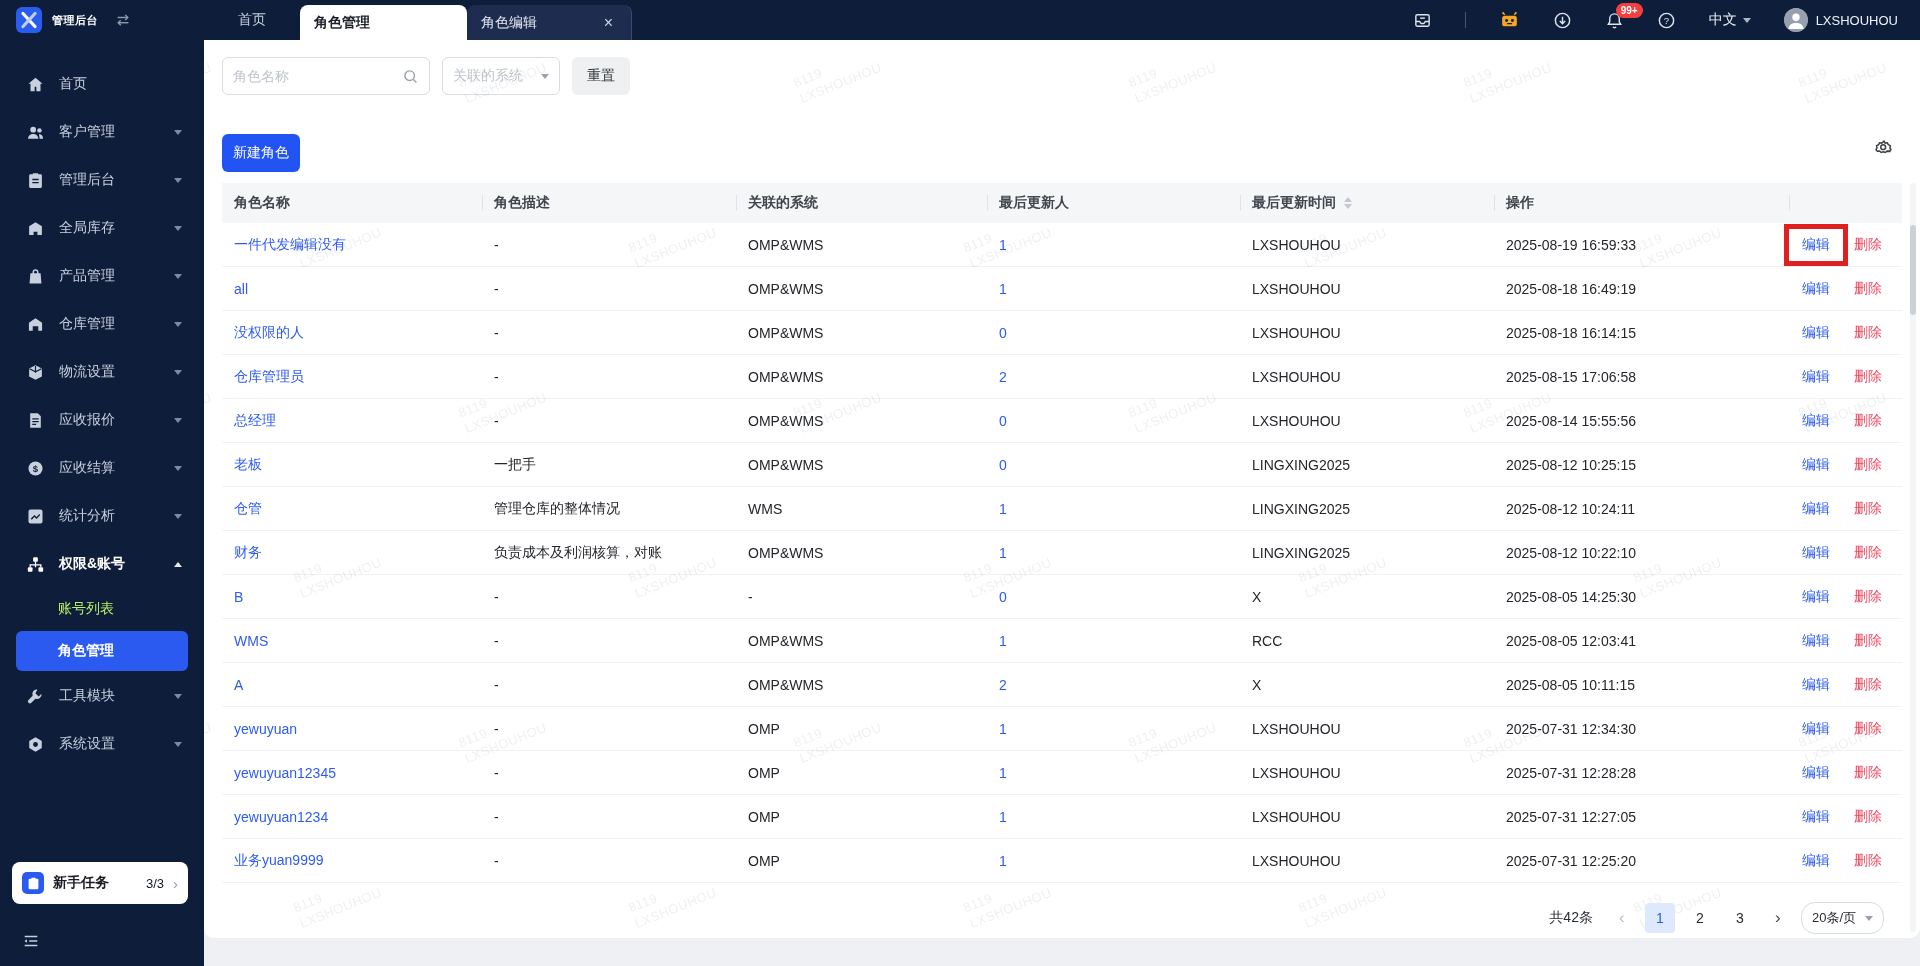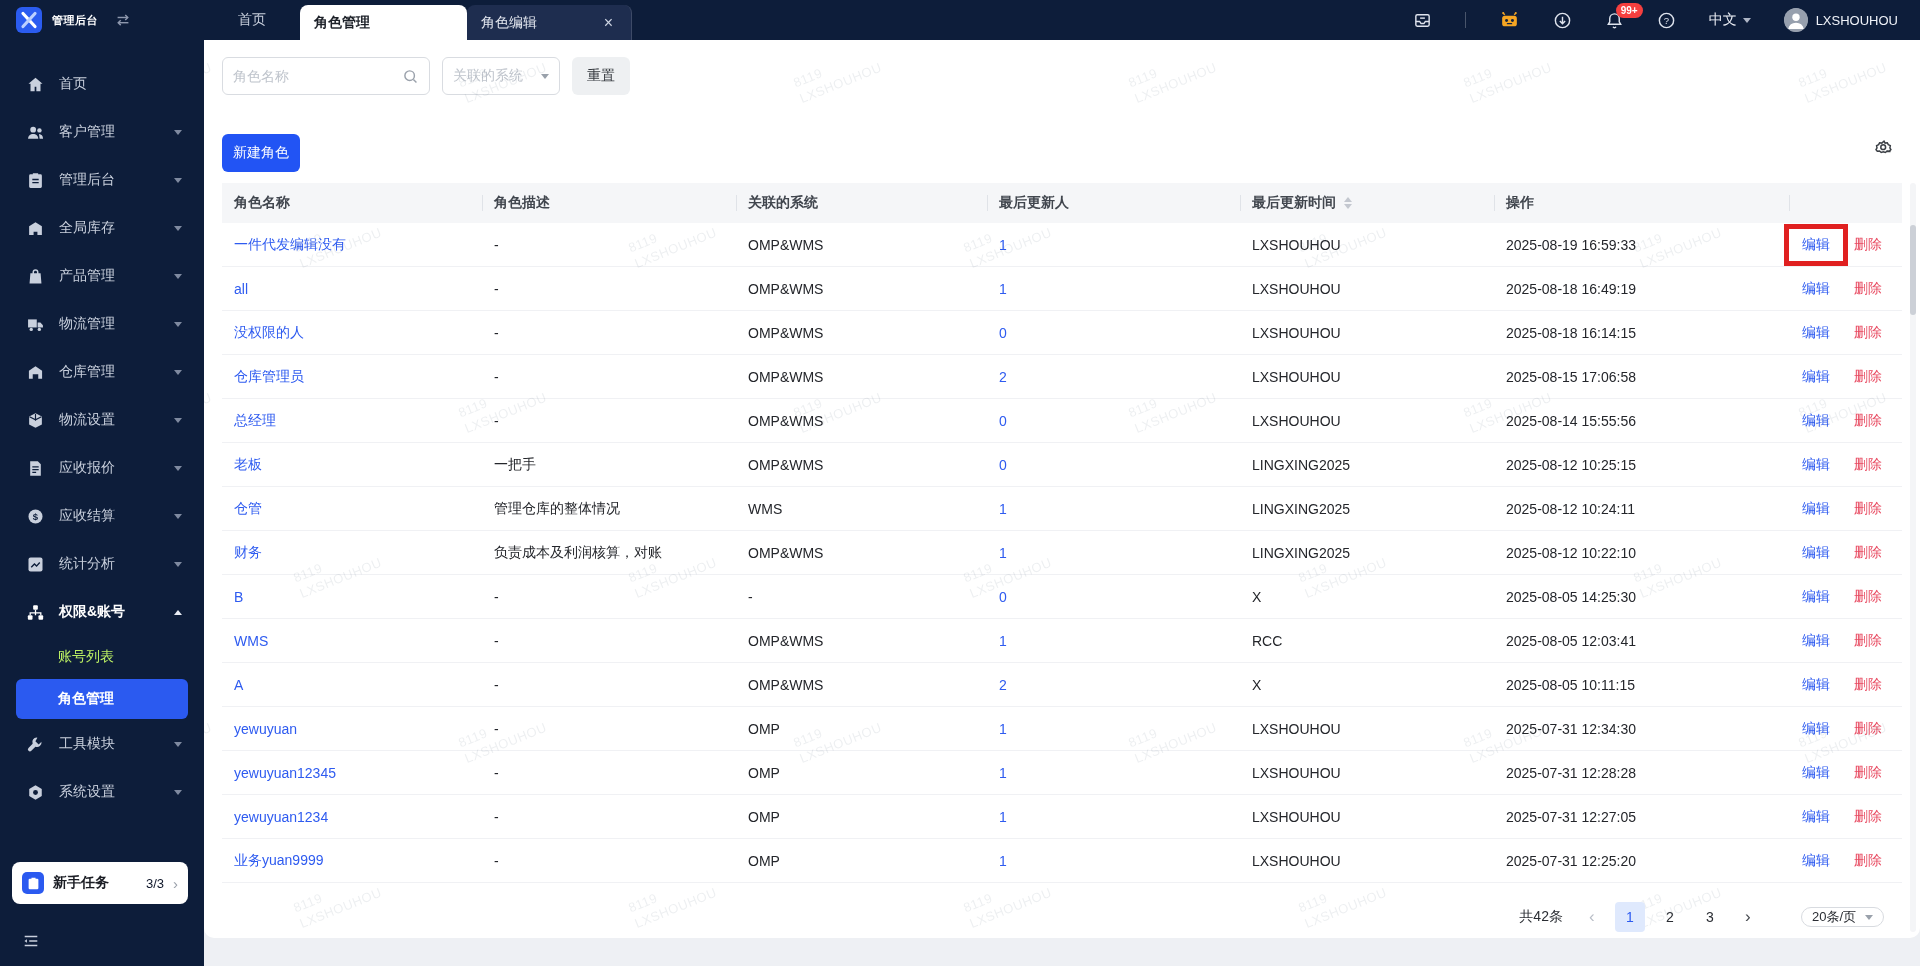--- a/index.html
+++ b/index.html
@@ -85,21 +85,21 @@
   .anno { position:absolute; left:-18px; right:-18px; top:-12px; bottom:-12px; border:5px solid #e02020; z-index:9; pointer-events:none; }
 
   
   .pag { position:absolute; right:36px; top:862px; display:flex; align-items:center; gap:10px; font-size:14px; color:#2a2d33; z-index:6; }
   .pag .total { margin-right:6px; }
   .pg-arrow { width:26px; height:30px; display:flex; align-items:center; justify-content:center; font-size:17px; cursor:pointer; }
   .pg-prev { color:#b9bec7; }
   .pg-next { color:#45494f; }
   .page { min-width:30px; height:30px; display:flex; align-items:center; justify-content:center; border-radius:4px; cursor:pointer; }
   .page.active { background:#dfe9fd; color:#2b5af0; }
-  .psel { height:20px; border:1px solid #d8dbe0; border-radius:14px; display:flex; align-items:center; padding:0 10px; gap:9px; background:#fff; font-size:13px; color:#2a2d33; cursor:pointer;margin-left:30px; }
+  .psel { height:32px; border:1px solid #d8dbe0; border-radius:14px; display:flex; align-items:center; padding:0 10px; gap:9px; background:#fff; font-size:13px; color:#2a2d33; cursor:pointer; }
   .psel .caret-down { color:#9aa1ab; }
 
   .scroll-thumb { position:absolute; right:4px; top:185px; width:6px; height:90px; background:#ccd0d7; border-radius:3px; z-index:7; }
   .scroll-track { position:absolute; right:4px; top:143px; bottom:34px; width:6px; background:#f4f5f7; border-radius:3px; z-index:6; }
 </style>
 </head>
 <body>
 
 <header class="topbar">
   <div class="brand">
@@ -232,32 +232,20 @@
           <svg viewBox="0 0 16 16">
             <path fill-rule="evenodd" d="M5.2 5V4a2.8 2.8 0 0 1 5.6 0v1h2l.8 9.5H2.4L3.2 5zm1.4 0h2.8V4a1.4 1.4 0 0 0-2.8 0z"></path>
           </svg>
         </span>
     <span class="lbl">产品管理</span>
     <span class="chev"></span>
   </div>
       <div class="s-item">
     <span class="ic">
           <svg viewBox="0 0 16 16">
-            <path d="M1 3.2h8.2v7.6H1z"></path>
-            <path d="M10 6h2.6L15 8.6v2.2h-5z"></path>
-            <circle cx="4" cy="12.6" r="1.6"></circle>
-            <circle cx="11.6" cy="12.6" r="1.6"></circle>
-          </svg>
-        </span>
-    <span class="lbl">物流管理</span>
-    <span class="chev"></span>
-  </div>
-      <div class="s-item">
-    <span class="ic">
-          <svg viewBox="0 0 16 16">
             <path d="M1.8 13.8V6.4L8 2l6.2 4.4v7.4h-3.6V9.6H5.4v4.2z"></path>
           </svg>
         </span>
     <span class="lbl">仓库管理</span>
     <span class="chev"></span>
   </div>
       <div class="s-item">
     <span class="ic">
           <svg viewBox="0 0 16 16">
             <path d="M8 1.2l6 3.1v7.4l-6 3.1-6-3.1V4.3z"></path>

